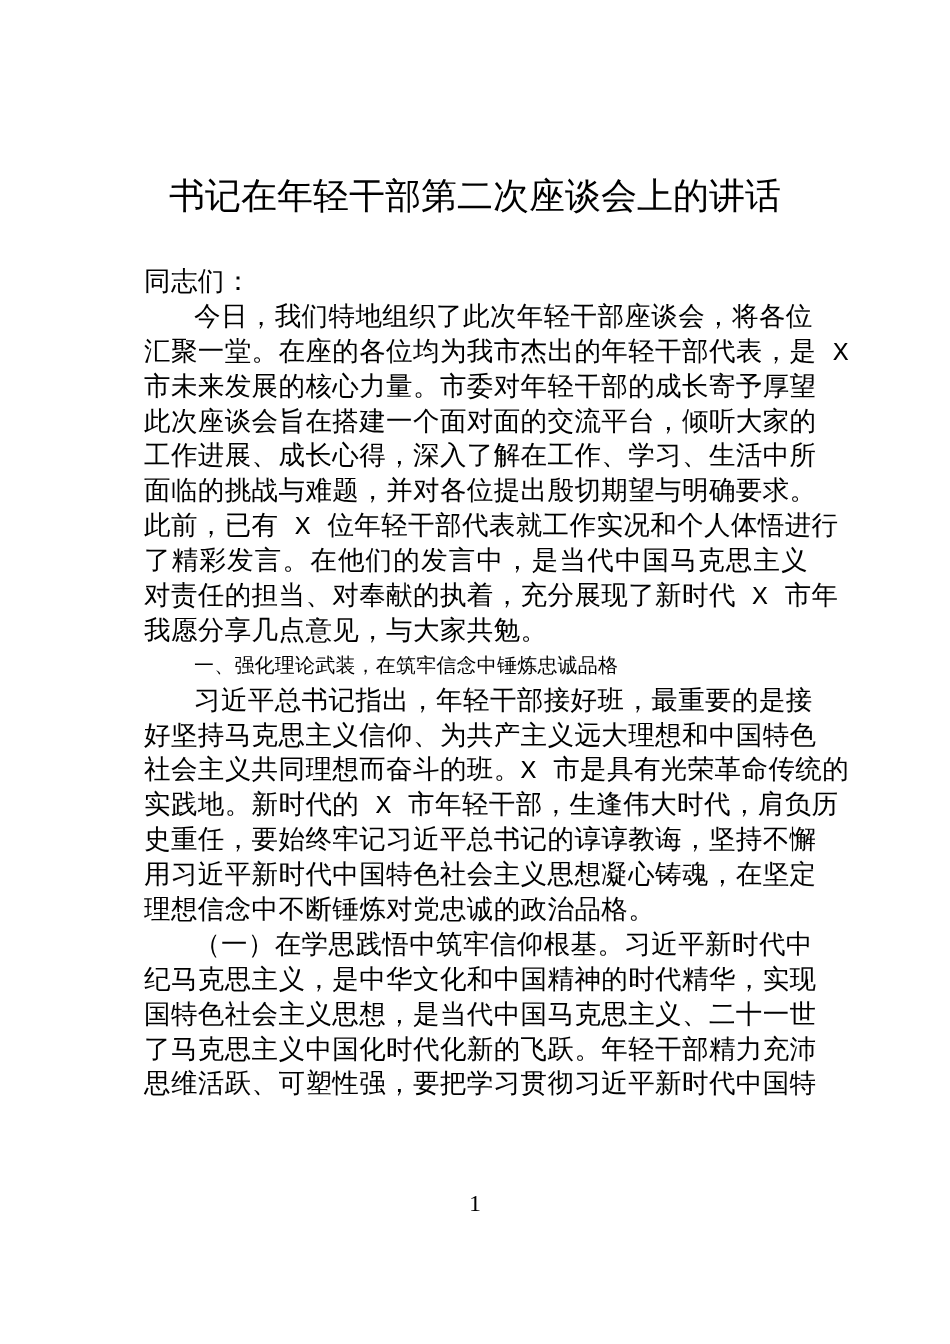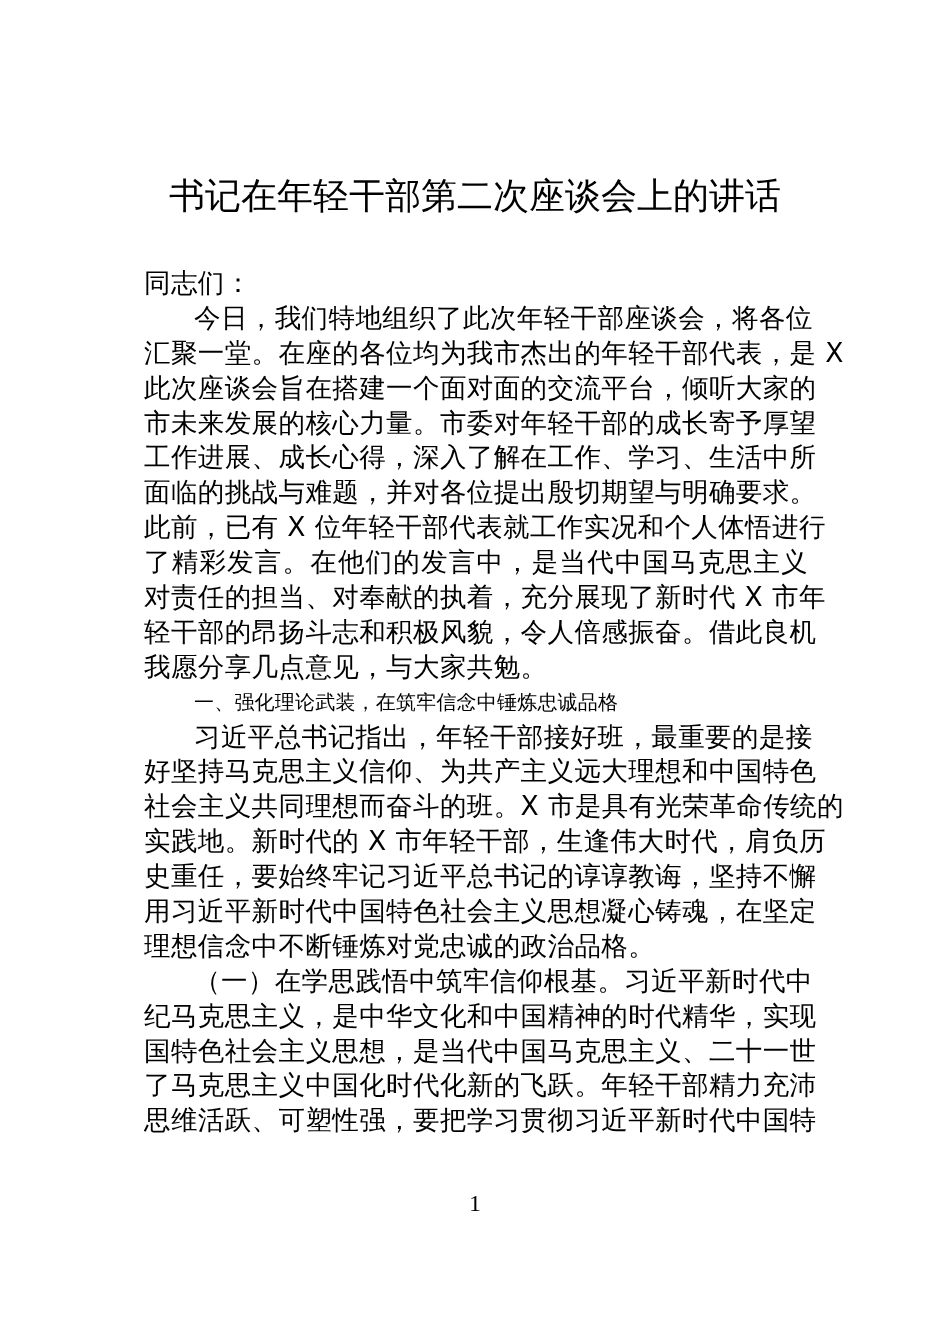--- a/index.html
+++ b/index.html
@@ -41,20 +41,21 @@
     }
     .line {
       display: block;
       height: 34.9px;
       line-height: 34.9px;
       font-size: 26.5px;
       white-space: nowrap;
       letter-spacing: 0.4px;
       text-align: justify;
       text-align-last: justify;
+      font-family: Liberation Mono, monospace;
     }
     .line.last {
       text-align-last: left;
     }
     .line.indent {
       padding-left: 50px;
     }
     .line.heading {
       padding-left: 50px;
       text-align-last: left;
@@ -75,28 +76,27 @@
 </head>
 <body>
 
 <div class="page">
   <div class="title">书记在年轻干部第二次座谈会上的讲话</div>
 
   <div class="body-text">
     <span class="line last">同志们：</span>
     <span class="line indent">今日，我们特地组织了此次年轻干部座谈会，将各位</span>
     <span class="line">汇聚一堂。在座的各位均为我市杰出的年轻干部代表，是 X</span>
+    <span class="line">市未来发展的核心力量。市委对年轻干部的成长寄予厚望</span>
     <span class="line">此次座谈会旨在搭建一个面对面的交流平台，倾听大家的</span>
-    <span class="line">市未来发展的核心力量。市委对年轻干部的成长寄予厚望</span>
     <span class="line">工作进展、成长心得，深入了解在工作、学习、生活中所</span>
     <span class="line">面临的挑战与难题，并对各位提出殷切期望与明确要求。</span>
     <span class="line">此前，已有 X 位年轻干部代表就工作实况和个人体悟进行</span>
     <span class="line">了精彩发言。在他们的发言中，是当代中国马克思主义</span>
     <span class="line">对责任的担当、对奉献的执着，充分展现了新时代 X 市年</span>
-    <span class="line">轻干部的昂扬斗志和积极风貌，令人倍感振奋。借此良机</span>
     <span class="line last">我愿分享几点意见，与大家共勉。</span>
     <span class="line heading">一、强化理论武装，在筑牢信念中锤炼忠诚品格</span>
     <span class="line indent">习近平总书记指出，年轻干部接好班，最重要的是接</span>
     <span class="line">好坚持马克思主义信仰、为共产主义远大理想和中国特色</span>
     <span class="line">社会主义共同理想而奋斗的班。X 市是具有光荣革命传统的</span>
     <span class="line">实践地。新时代的 X 市年轻干部，生逢伟大时代，肩负历</span>
     <span class="line">史重任，要始终牢记习近平总书记的谆谆教诲，坚持不懈</span>
     <span class="line">用习近平新时代中国特色社会主义思想凝心铸魂，在坚定</span>
     <span class="line last">理想信念中不断锤炼对党忠诚的政治品格。</span>
     <span class="line indent">（一）在学思践悟中筑牢信仰根基。习近平新时代中</span>

